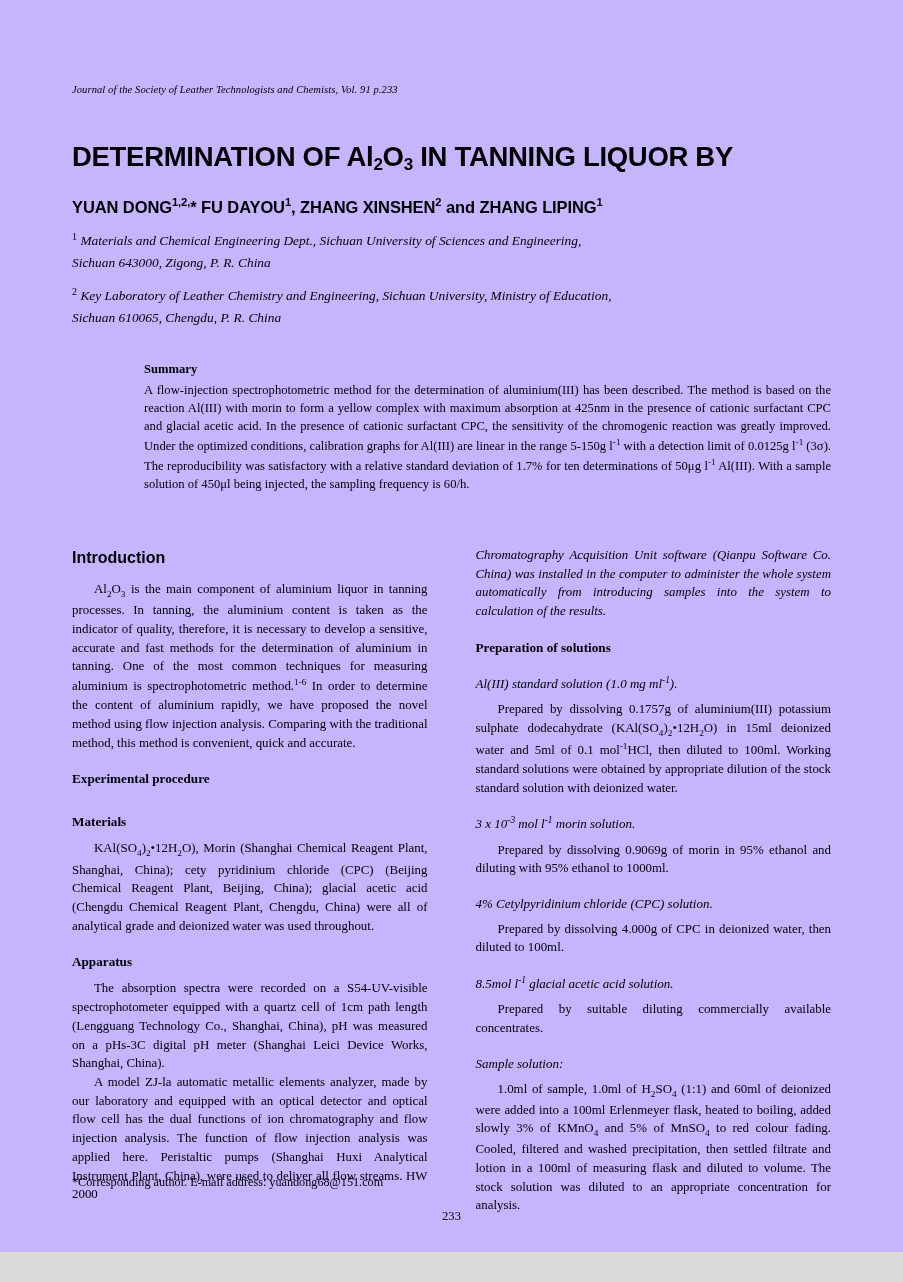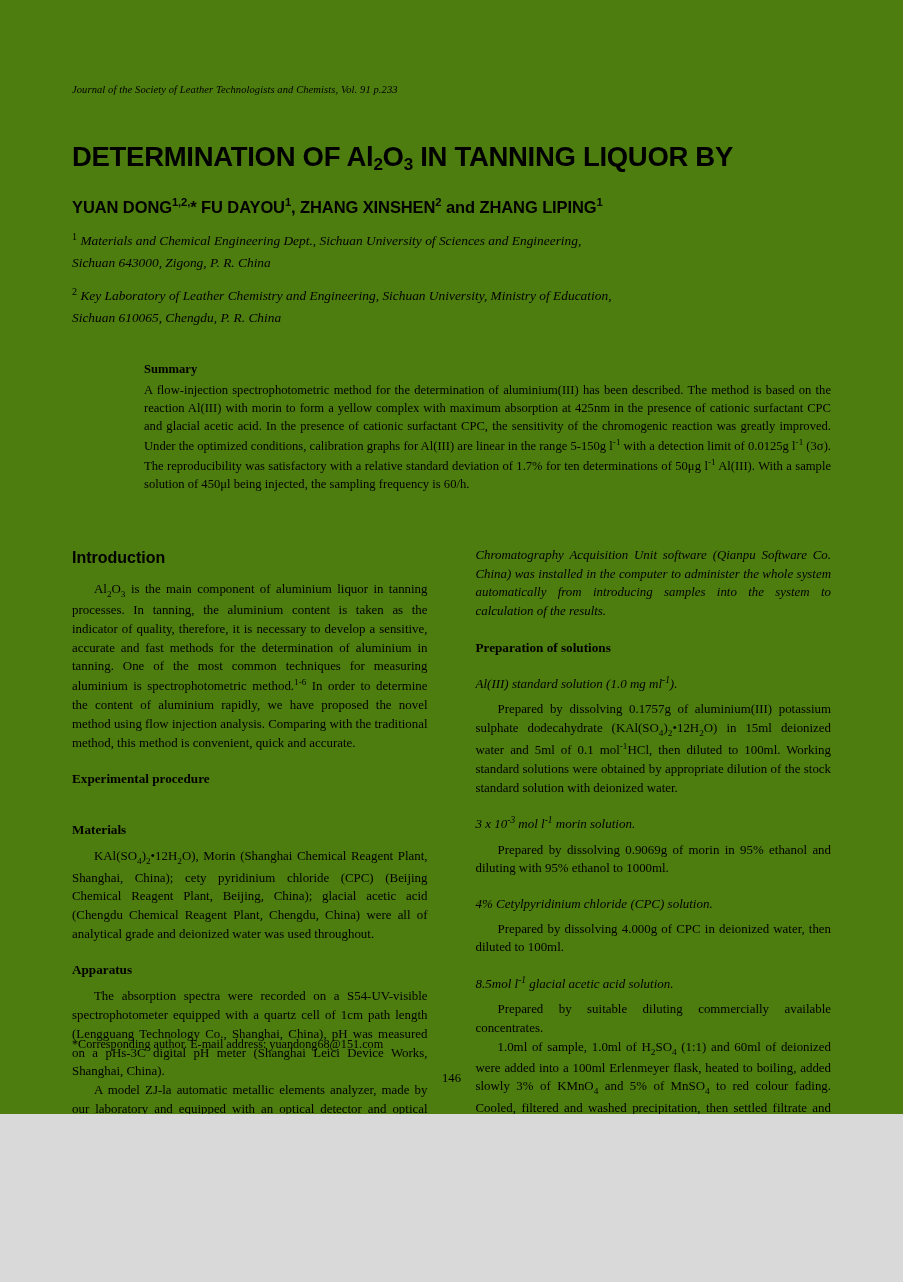--- a/index.html
+++ b/index.html
@@ -5,22 +5,22 @@
   html, body {
     margin: 0;
     padding: 0;
     background: #d9d9d9;
   }
   body {
     font-family: "Liberation Serif", serif;
   }
   .page {
     width: 903px;
-    height: 1114px;
-    background: #4d7c0f;
+    height: 1252px;
+    background: #c4b5fd;
     margin: 0 auto;
     position: relative;
     box-sizing: border-box;
     padding: 70px 72px 30px 72px;
     overflow: hidden;
   }
   .journal-line {
     font-style: italic;
     font-size: 10.5px;
     color: #000;
@@ -101,21 +101,21 @@
     font-weight: bold;
     font-size: 16px;
     margin: 0 0 11px 0;
   }
   h3.subsec {
     font-weight: bold;
     font-size: 13.2px;
     margin: 17px 0 8px 0;
   }
   h3.subsec.tight {
-    margin-top: 32px;
+    margin-top: 24px;
   }
   h4.italsec {
     font-style: italic;
     font-size: 13px;
     font-weight: normal;
     margin: 17px 0 6px 0;
   }
   p.para {
     margin: 0 0 0 0;
     text-indent: 22px;
@@ -239,29 +239,30 @@
       <p class="para">Prepared by dissolving 0.9069g of morin in 95% ethanol and diluting with 95% ethanol to 1000ml.</p>
 
       <h4 class="italsec">4% Cetylpyridinium chloride (CPC) solution.</h4>
       <p class="para">Prepared by dissolving 4.000g of CPC in deionized water, then diluted to 100ml.</p>
 
       <h4 class="italsec">
         8.5mol l<sup class="sml">-1</sup> glacial acetic acid solution.
       </h4>
       <p class="para">Prepared by suitable diluting commercially available concentrates.</p>
 
+      <h4 class="italsec">Sample solution:</h4>
       <p class="para">
         1.0ml of sample, 1.0ml of H<sub class="sml">2</sub>SO<sub class="sml">4</sub> (1:1) and 60ml of
         deionized were added into a 100ml Erlenmeyer flask,
         heated to boiling, added slowly 3% of KMnO<sub class="sml">4</sub> and 5% of
         MnSO<sub class="sml">4</sub> to red colour fading. Cooled, filtered and washed
         precipitation, then settled filtrate and lotion in a 100ml of
         measuring flask and diluted to volume. The stock solution
         was diluted to an appropriate concentration for analysis.
       </p>
     </div>
 
   </div>
 
   <div class="footnote">*Corresponding author. E-mail address: yuandong68@151.com</div>
-  <div class="pageno">146</div>
+  <div class="pageno">233</div>
 
 </div>
 
 </body></html>

